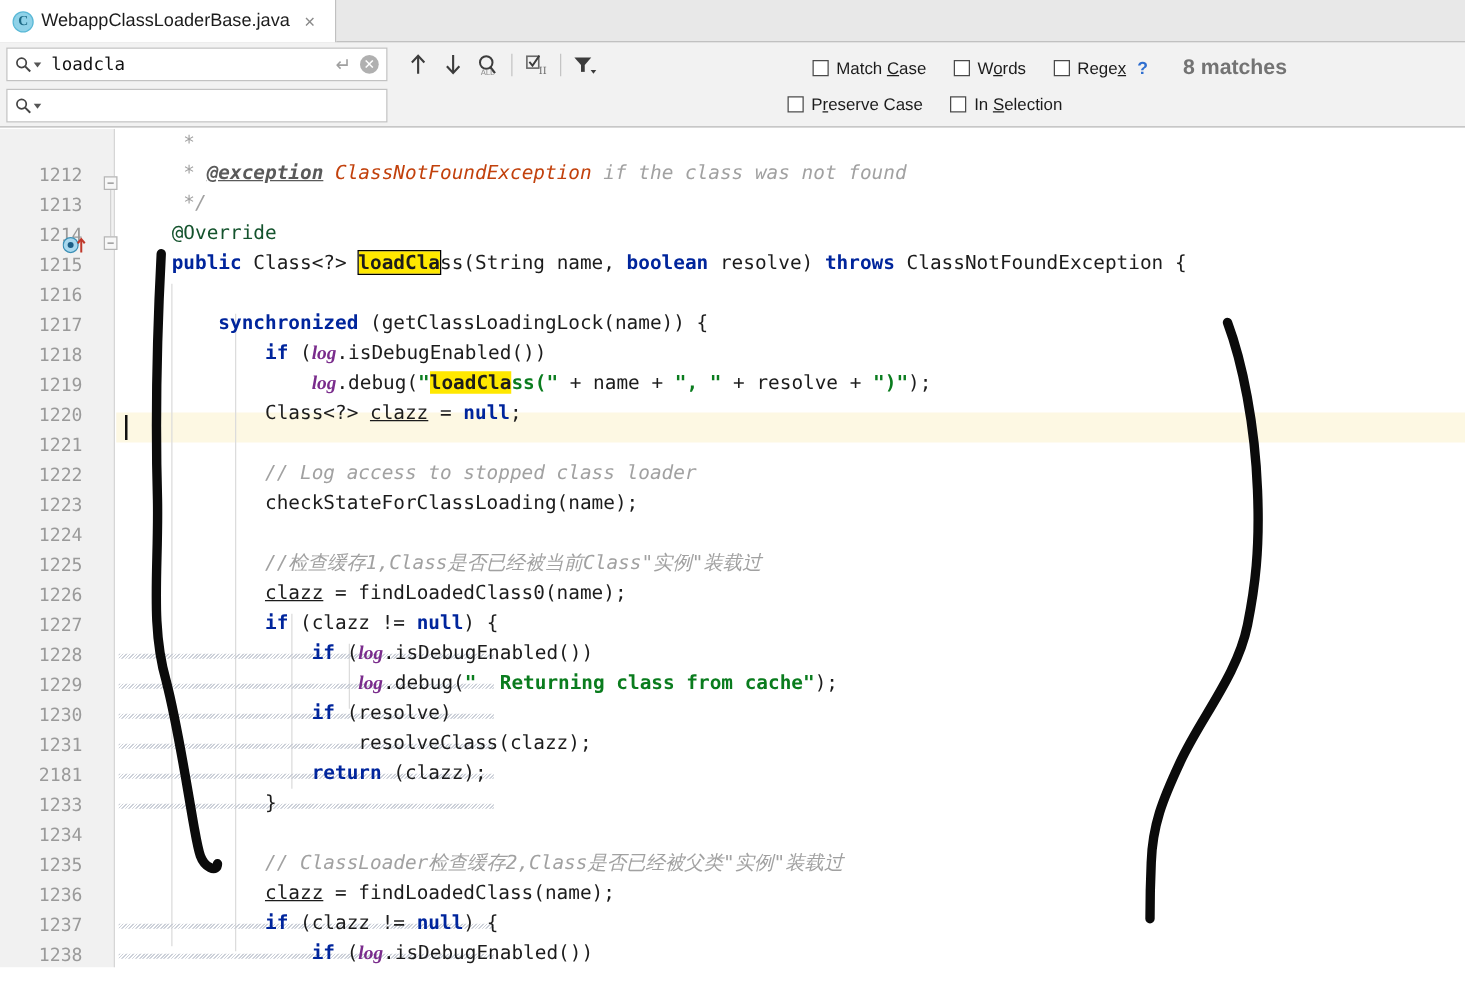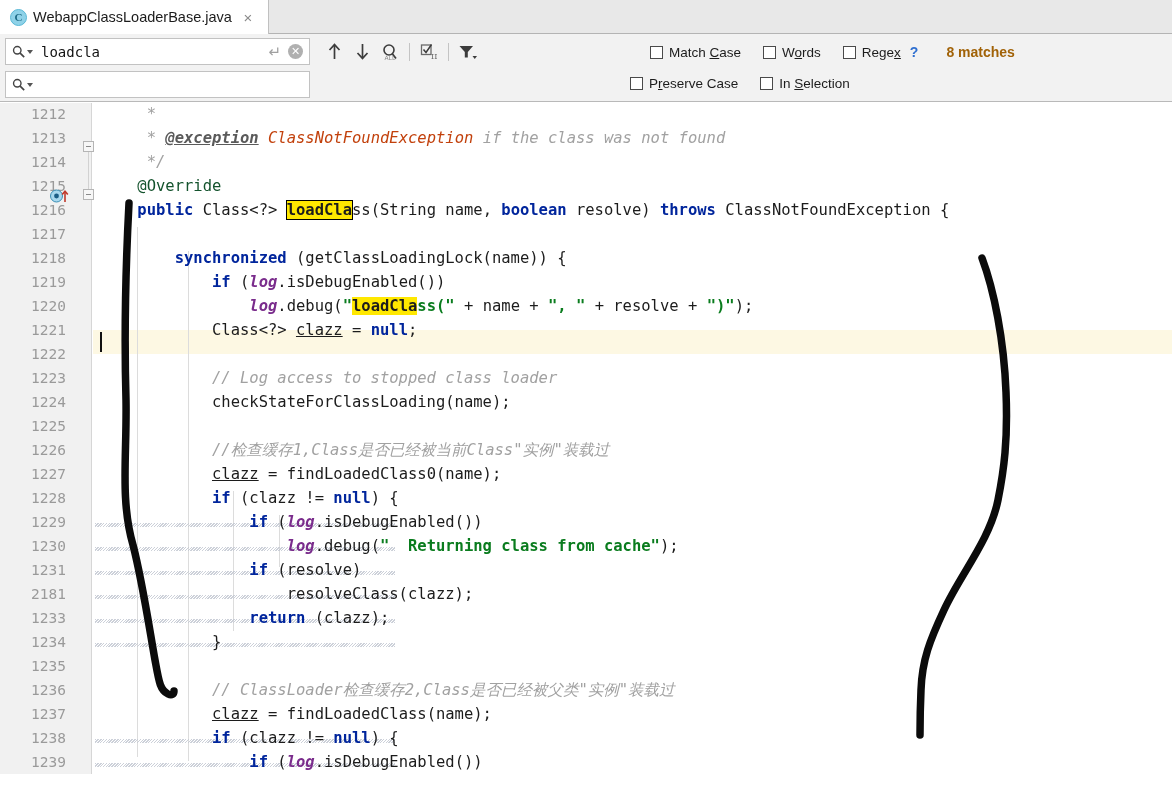--- a/index.html
+++ b/index.html
@@ -104,35 +104,35 @@
   .optrow.r1 { top: 44px; left: 0; }
   .optrow.r2 { top: 76px; left: 0; }
   .opt { display: flex; align-items: center; margin-right: 22px; cursor: pointer; }
   .cbox {
     width: 13px; height: 13px; background: #fff;
     border: 1.5px solid #4a4a4a; margin-right: 6px; flex: 0 0 auto;
   }
   .optlbl { font-size: 13.5px; color: #1c1c1c; white-space: nowrap; }
   .optlbl u { text-decoration: underline; }
   .qmark { color: #2f6fd0; font-size: 14px; font-weight: bold; cursor: pointer; margin-right: 28px; }
-  .matches { font-size: 14px; font-weight: bold; color: #a16207; white-space: nowrap; }
+  .matches { font-size: 17px; font-weight: bold; color: #737373; white-space: nowrap; }
 
   
   .editor {
     position: absolute; left: 0; top: 103px; width: 1172px; height: 671px;
     background: #ffffff; overflow: hidden;
   }
   .gutter {
     position: absolute; left: 0; top: 0; width: 92px; height: 671px;
     background: #f1f1f1; border-right: 1px solid #d6d6d6;
   }
   .ln {
     position: absolute; left: 0; width: 66px; text-align: right;
     font-family: "DejaVu Sans Mono", monospace;
-    font-size: 14.5px; color: #9a9a9a; height: 24px; line-height: 24px;
+    font-size: 14.5px; color: #9a9a9a; height: 24px; line-height: 24px; margin-top: 27px;
   }
   .code-area { position: absolute; left: 93px; top: 0; right: 0; height: 671px; }
   .crow {
     position: absolute; left: 0; right: 0; height: 24px; line-height: 24px;
     font-family: "DejaVu Sans Mono", monospace;
     font-size: 15.5px; color: #1c1c1c;
     white-space: pre;
   }
   .curline {
     position: absolute; left: 0; right: 0; height: 24px;
@@ -140,21 +140,21 @@
   }
   .curline-gut { position: absolute; left: 0; width: 92px; height: 24px; background: #faf6e0; }
   .code-txt { position: absolute; left: 7px; top: 0; white-space: pre; }
 
   .kw   { color: #00259c; font-weight: bold; }
   .str  { color: #0a7c1e; font-weight: bold; }
   .cmt  { color: #a1a1a1; font-style: italic; }
   .doc  { color: #a1a1a1; font-style: italic; }
   .doctag { color: #5a5a5a; font-weight: bold; font-style: italic; text-decoration: underline; }
   .anno { color: #14532d; }
-  .fld  { color: #7a2c8c; font-weight: bold; font-style: italic; }
+  .fld  { color: #7a2c8c; font-weight: bold; font-style: italic; font-family: Liberation Serif, serif; }
   .lvar { text-decoration: underline; color:#1c1c1c; }
   .hl   { background: #ffe800; color:#1c1c1c; font-weight: bold; }
   .hlcur{ background: #ffe800; color:#1c1c1c; font-weight: bold; outline: 1.5px solid #000; }
 
   
   .iguide { position: absolute; width: 1px; background: #dcdcdc; }
   .wavy {
     position: absolute; height: 4px;
     background-image: repeating-linear-gradient(135deg,
         #c3c8d2 0px, #c3c8d2 1px, transparent 1px, transparent 2px);

